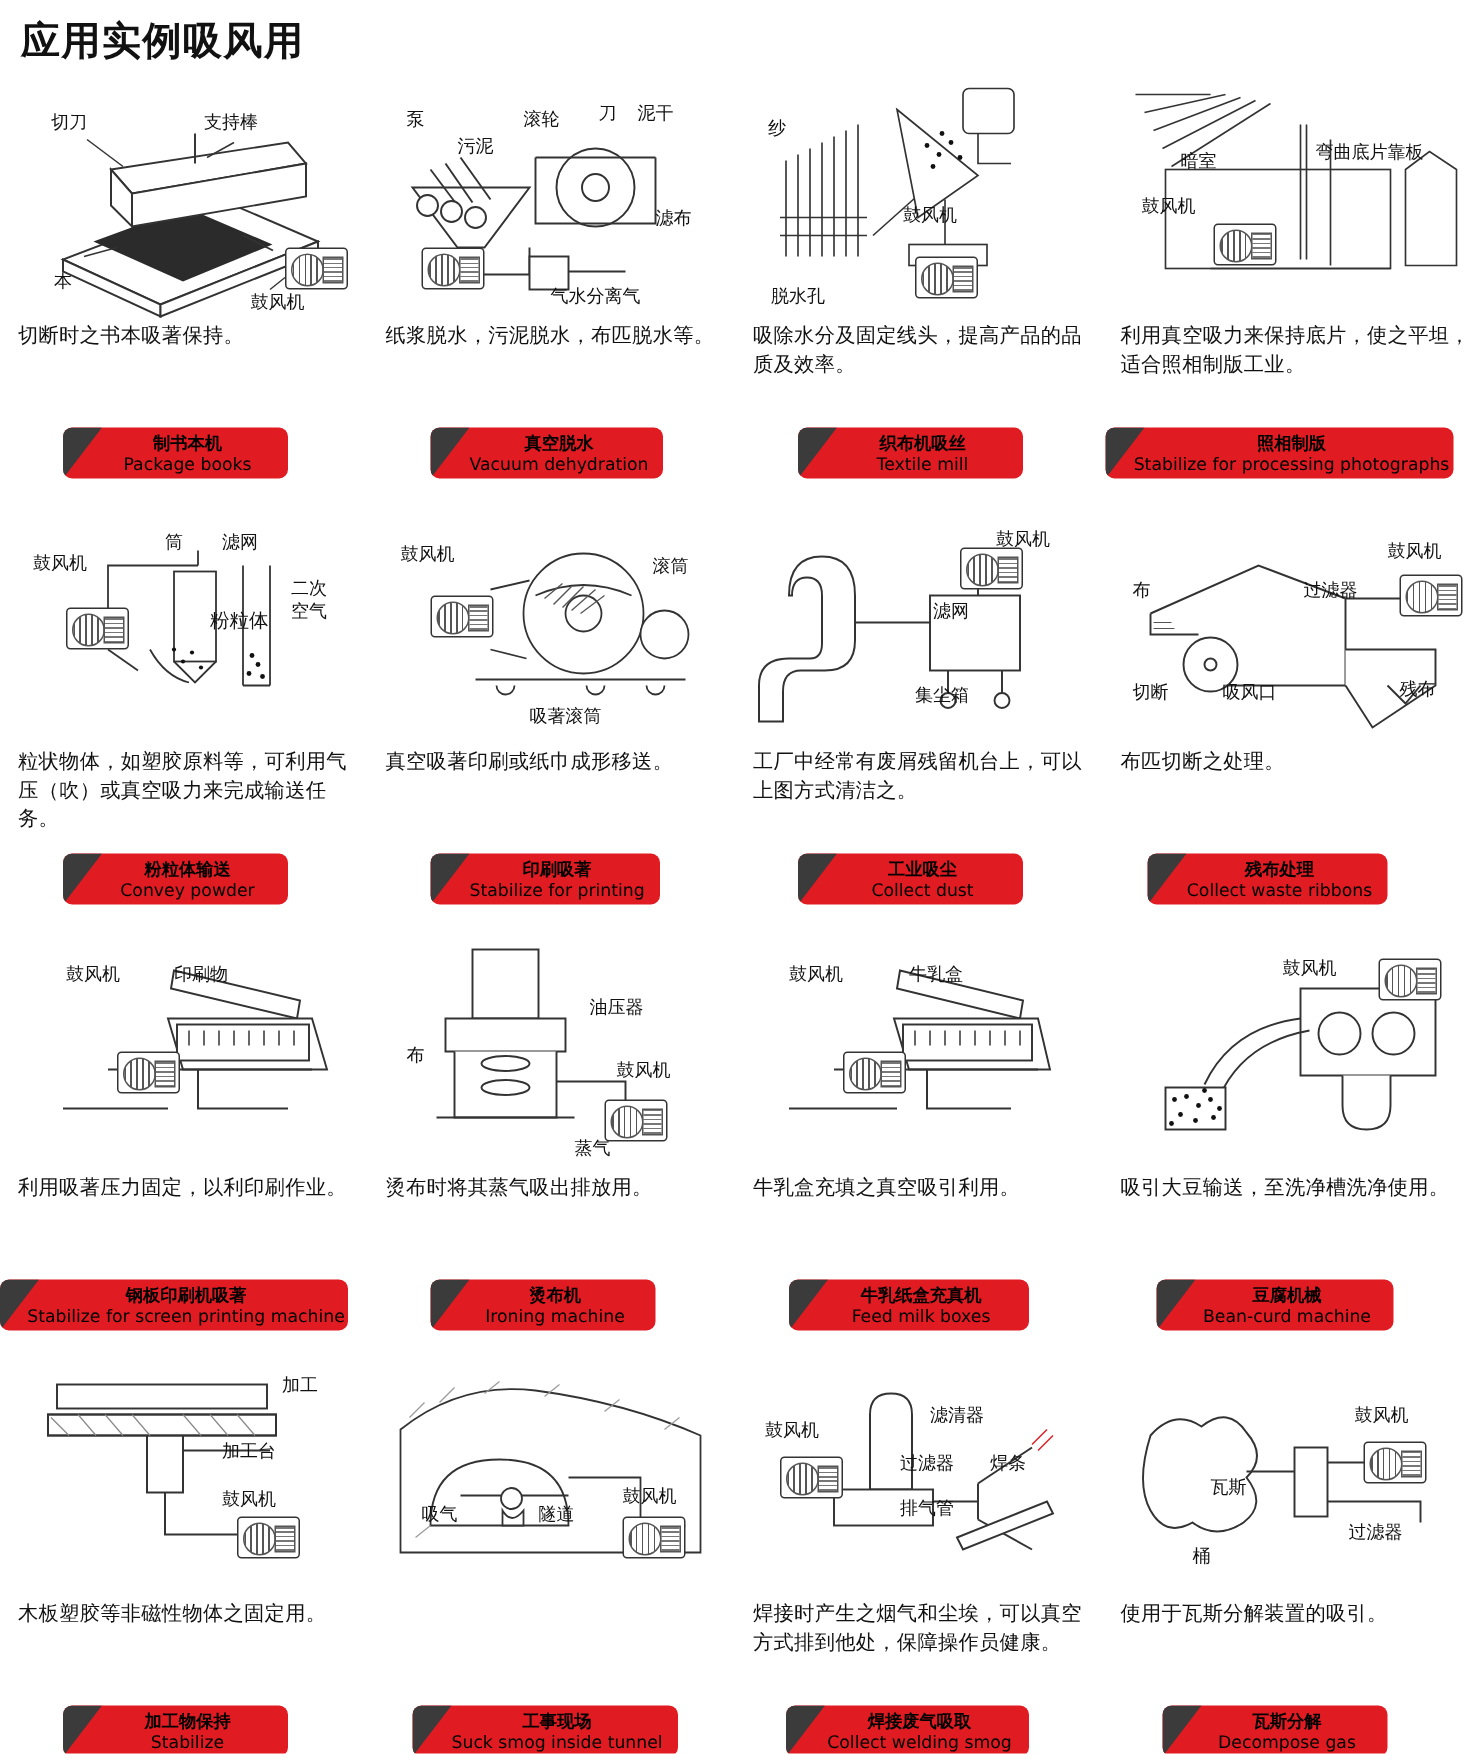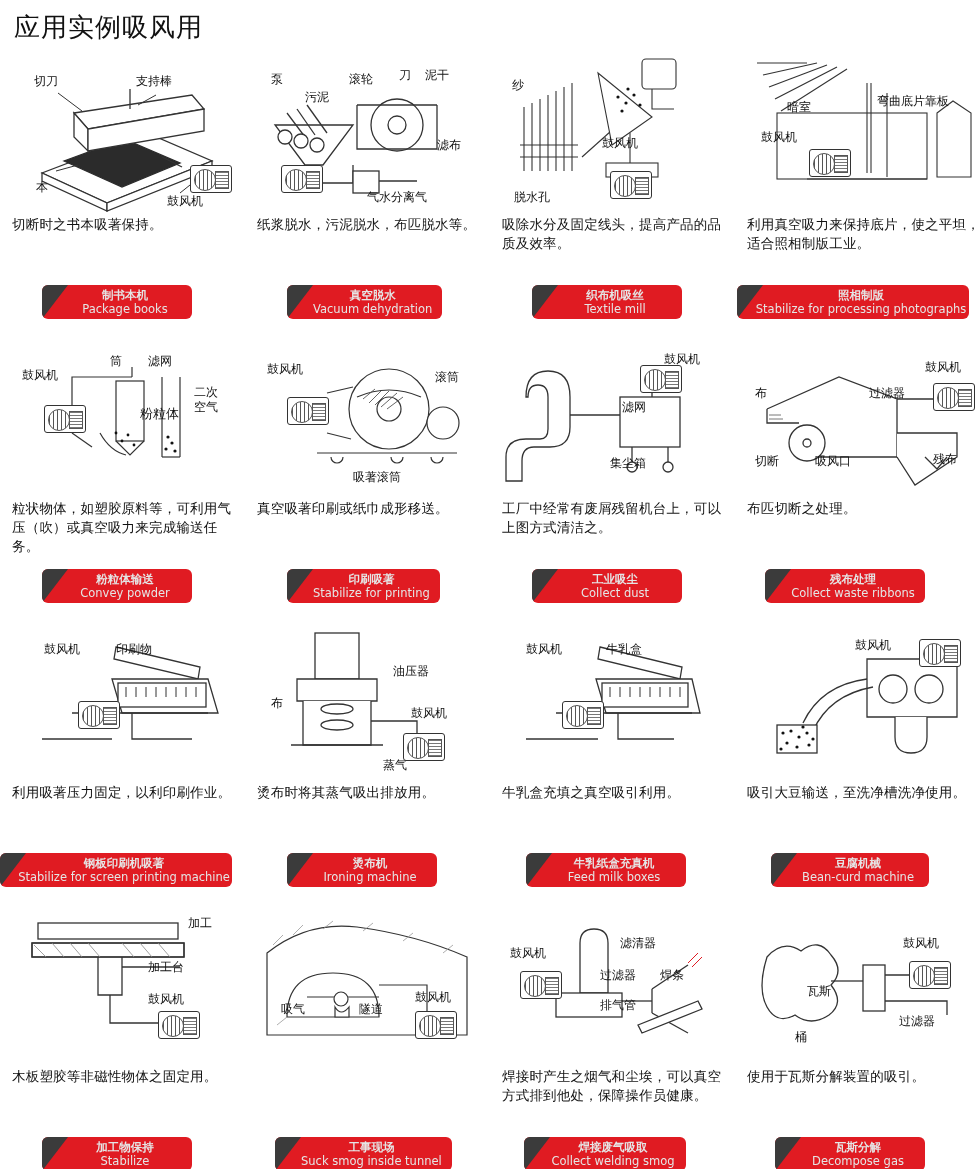--- a/index.html
+++ b/index.html
@@ -6,21 +6,21 @@
   body{
     width:980px;height:1169px;
     background:#ffffff;
     font-family:"DejaVu Sans","Liberation Sans",sans-serif;
     color:#1a1a1a;
     position:relative;
     overflow:hidden;
   }
   .page-title{
     font-size:26px;
-    font-weight:normal;
+    font-weight:bold;
     letter-spacing:1px;
     padding:10px 0 4px 14px;
     color:#111;
   }
   .grid{
     display:grid;
     grid-template-columns:repeat(4,245px);
     grid-template-rows:repeat(4,284px);
     width:980px;
   }
@@ -51,21 +51,21 @@
     height:34px;
     width:auto;
     min-width:152px;
     max-width:232px;
     background:#e01b22;
     border-radius:6px;
     display:flex;
     align-items:center;
     justify-content:center;
     flex-direction:column;
-    color:#e5e5e5;
+    color:#000000;
     overflow:hidden;
     padding:0 10px 0 26px;
     box-sizing:border-box;
   }
   .label-badge .corner{
     position:absolute;
     left:0;top:0;
     width:0;height:0;
     border-top:34px solid #3b3b3b;
     border-right:26px solid transparent;

